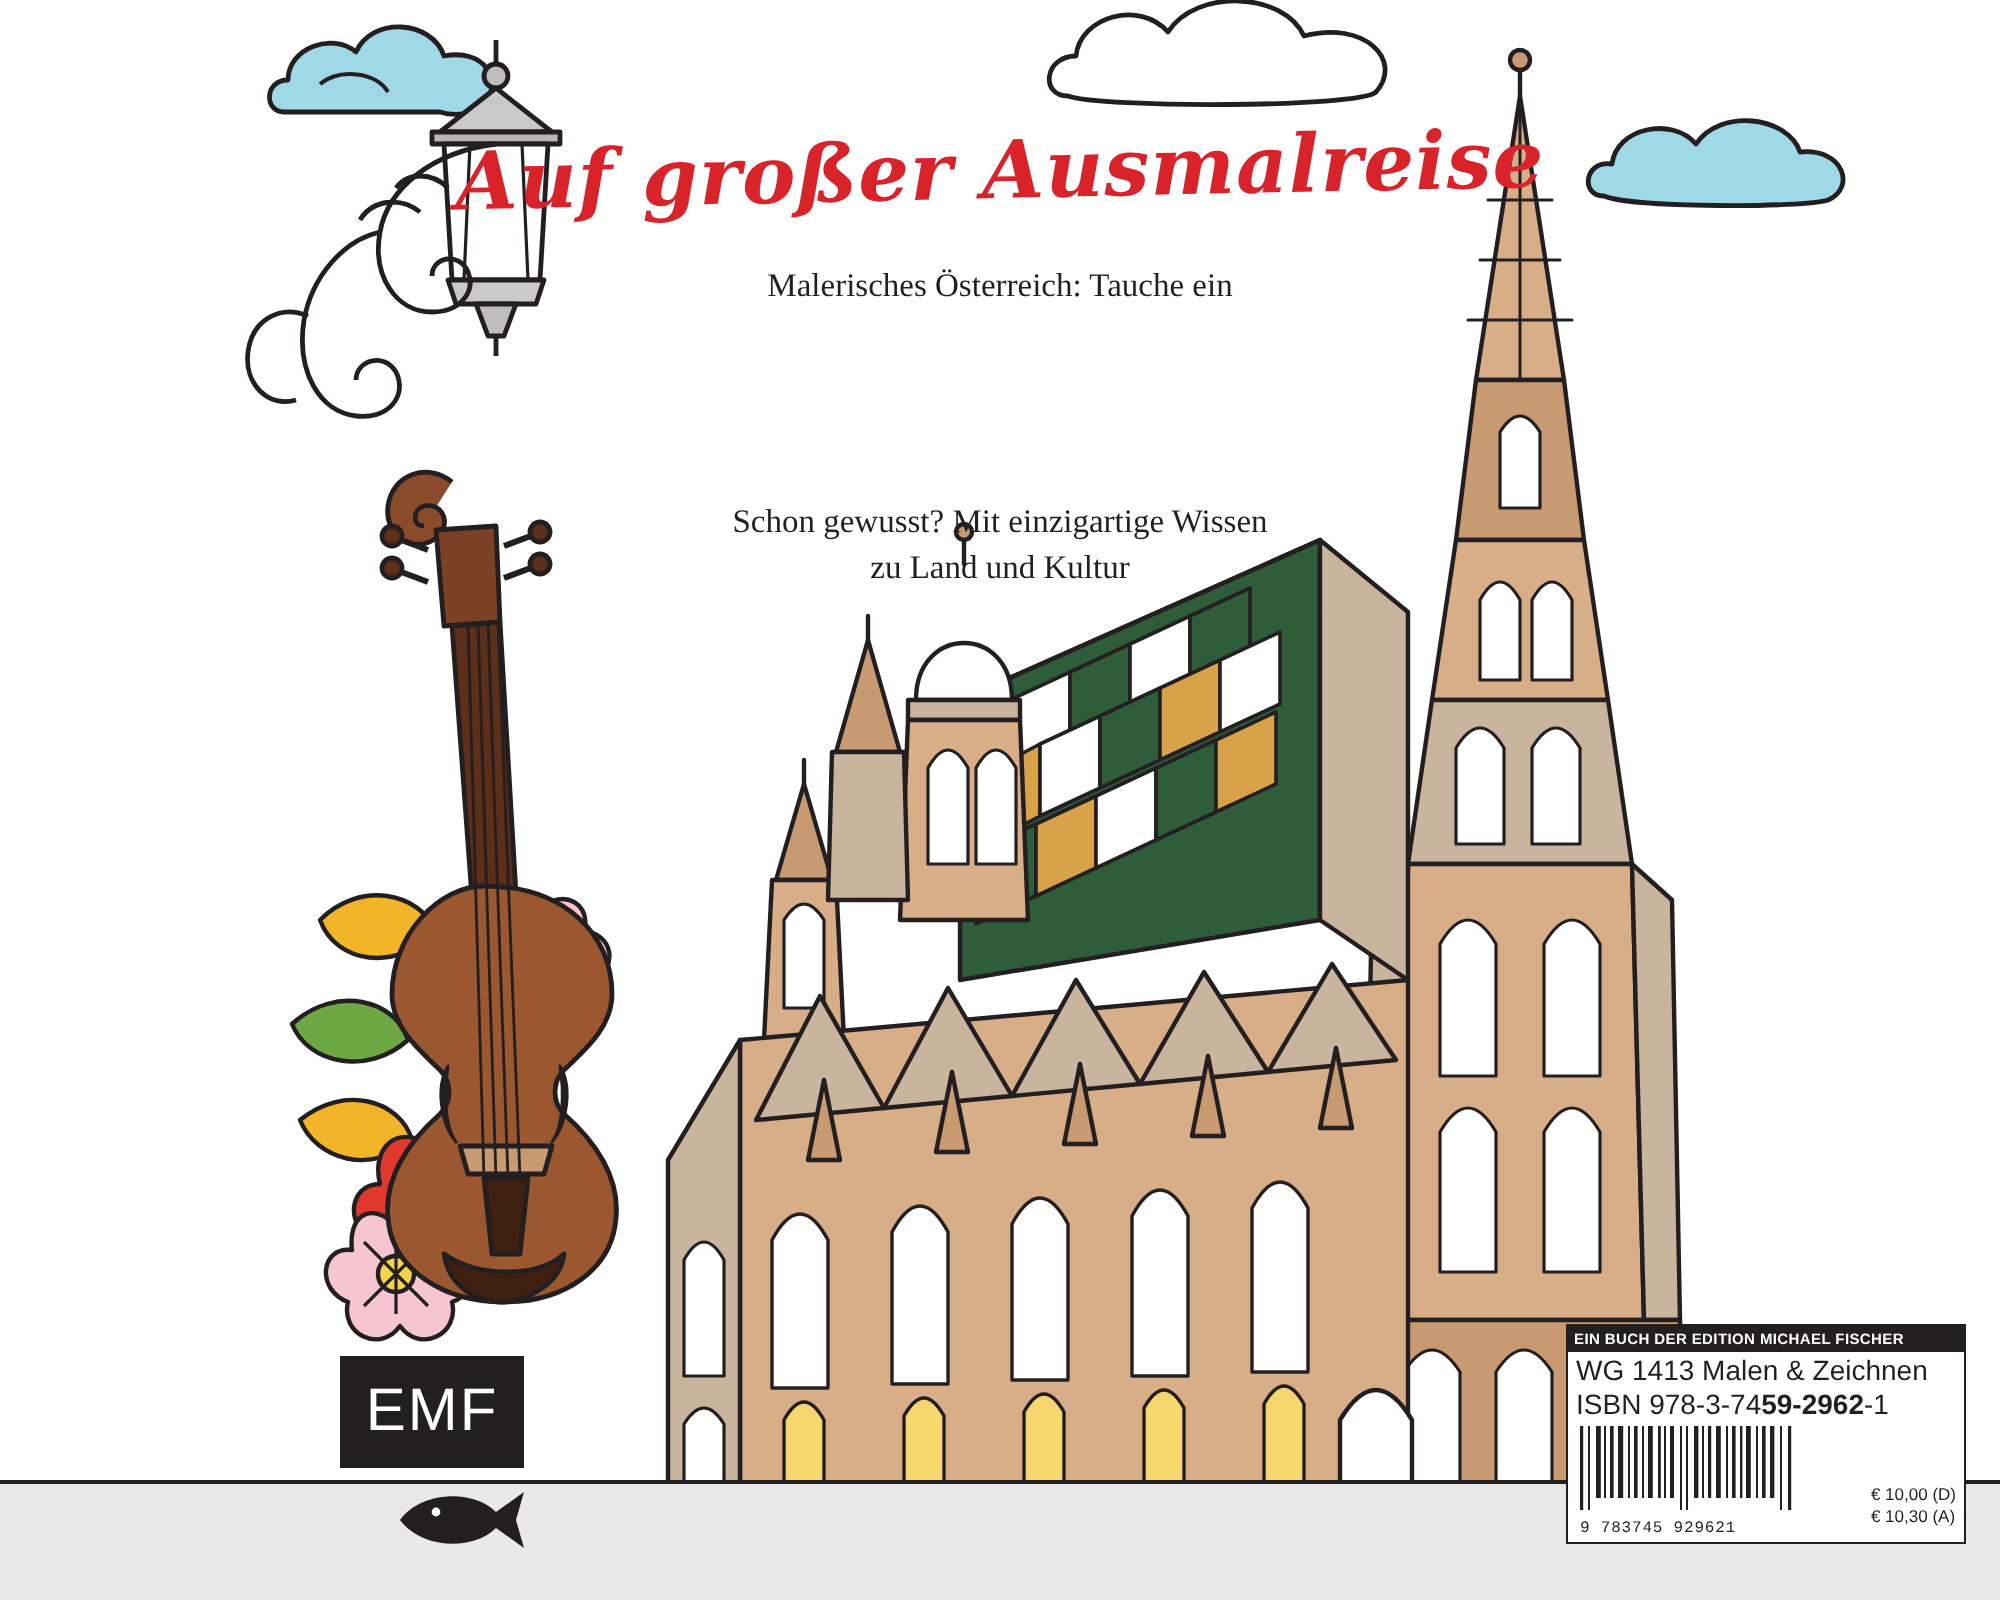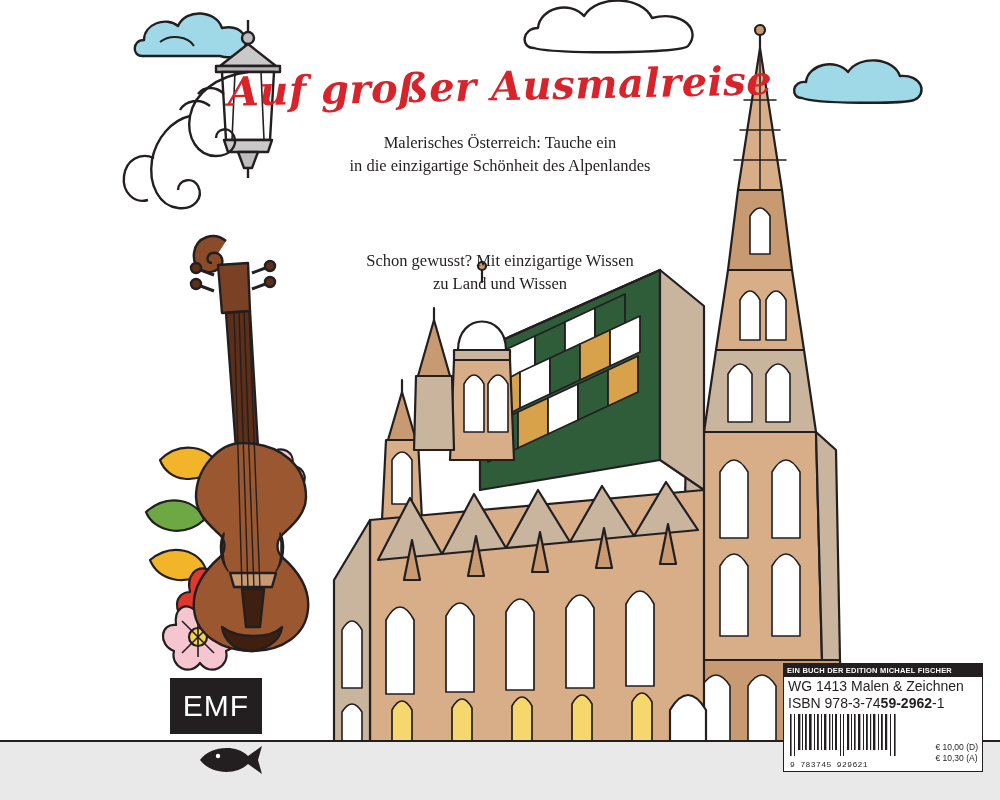--- a/index.html
+++ b/index.html
@@ -407,27 +407,26 @@
       </g>
     </svg>
   </div>
 
   <div class="ground"></div>
 
   <div class="title">Auf großer Ausmalreise</div>
 
   <div class="blurb blurb-1">
     <div>Malerisches Österreich: Tauche ein</div>
-    <div>in die einzigartige Schönheit des Alpenlandes</div>
   </div>
 
 
   <div class="blurb blurb-3">
     <div>Schon gewusst? Mit einzigartige Wissen</div>
-    <div>zu Land und Wissen</div>
+    <div>zu Land und Kultur</div>
   </div>
 
   <div class="emf-logo">EMF</div>
   <div class="fish">
     <svg width="70" height="34" viewBox="0 0 70 34">
       <path d="M4 18 C14 4 40 2 52 14 L66 4 L62 18 L66 32 L52 22 C40 34 14 32 4 18 Z" fill="#231f20"></path>
       <circle cx="22" cy="14" r="2.2" fill="#ffffff"></circle>
     </svg>
   </div>
 

